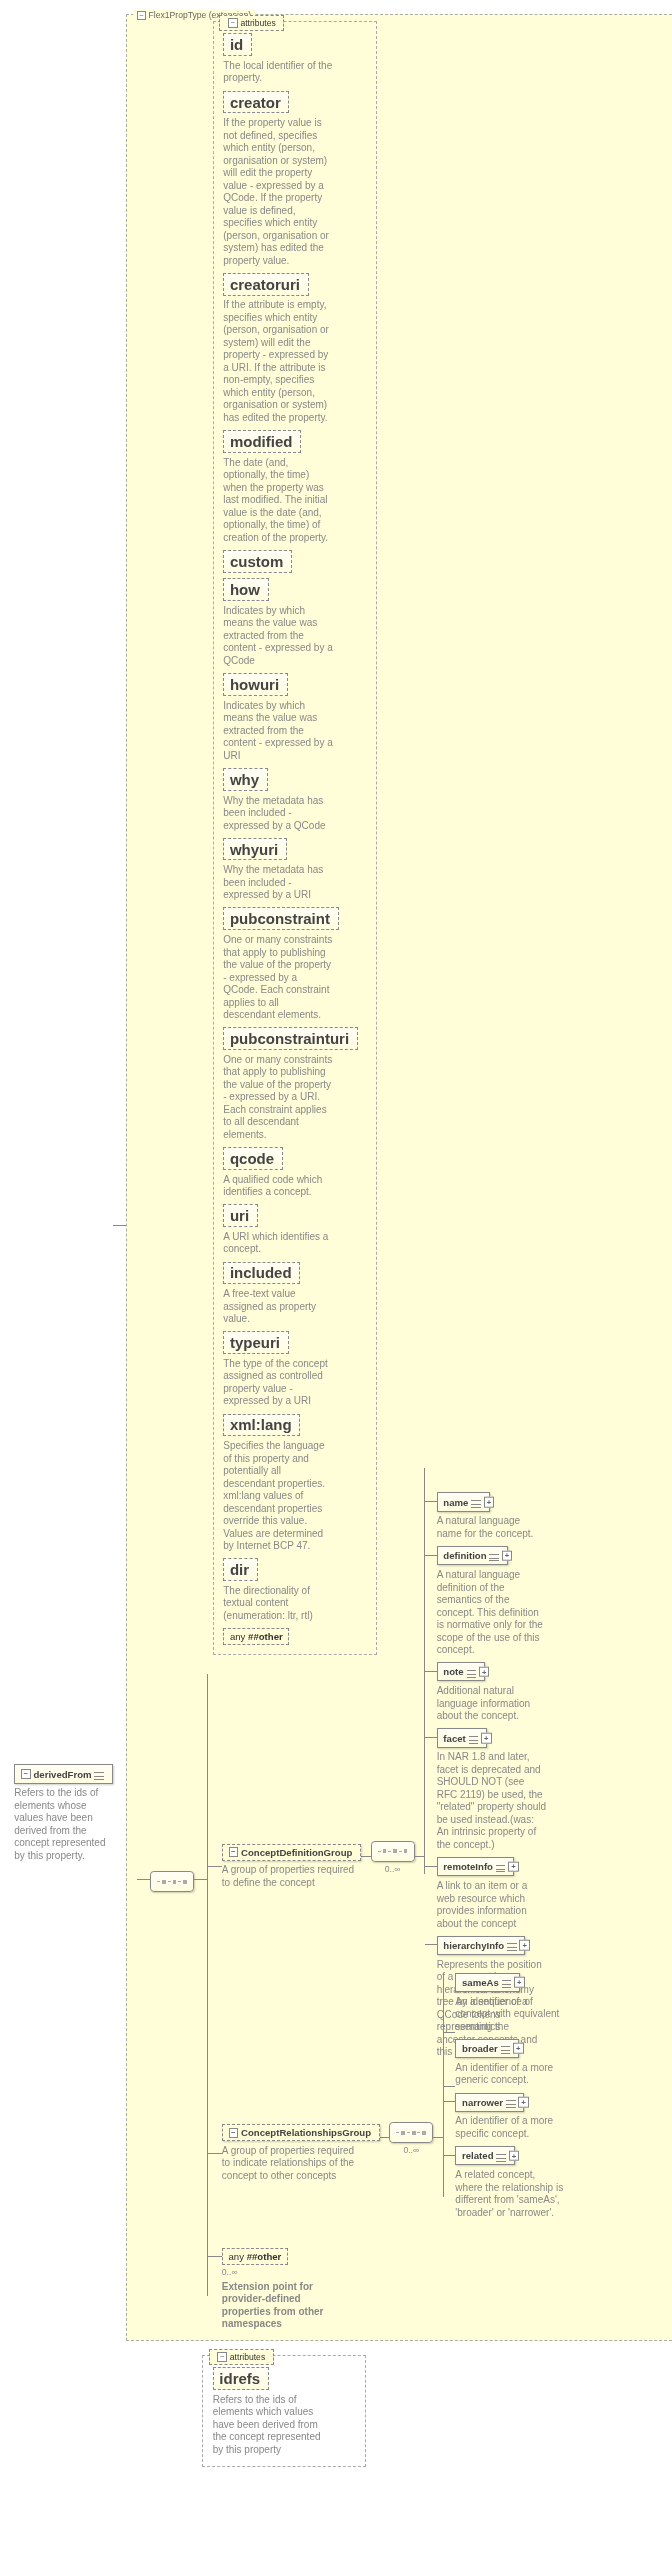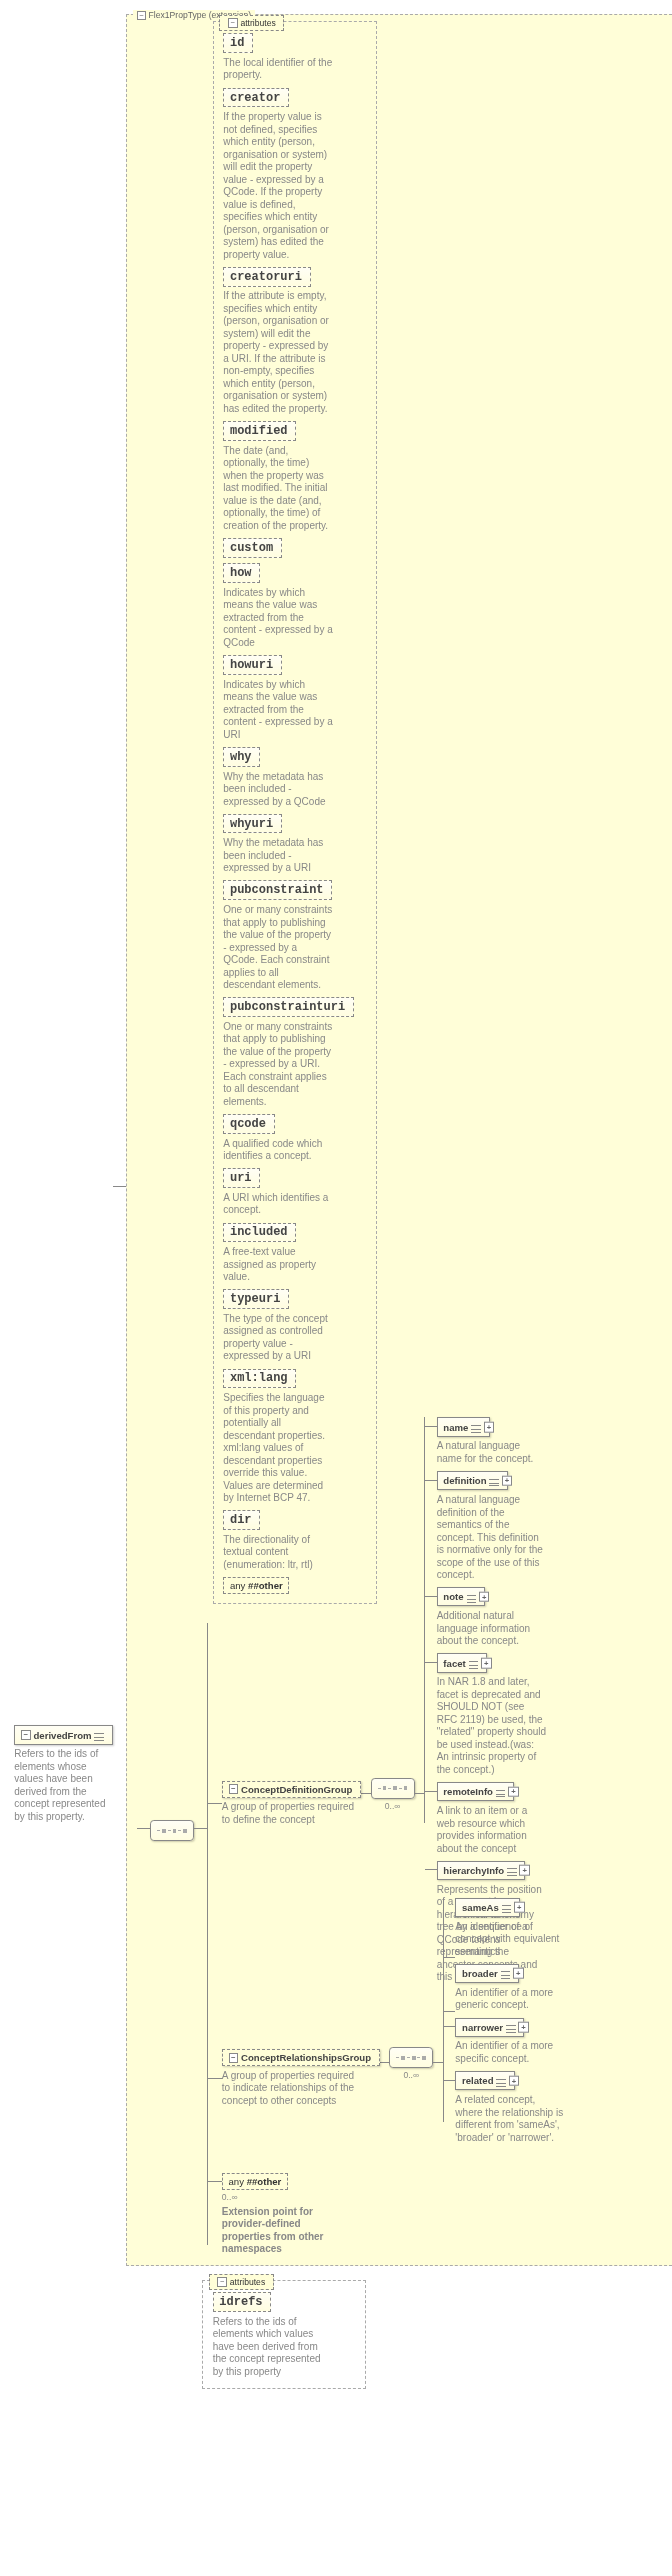--- a/index.html
+++ b/index.html
@@ -31,24 +31,23 @@
     min-height: 13.4px;
   }
   .attr-box {
     border: 1px dashed #888;
     background: linear-gradient(to bottom, #fffef5, #fffde0);
     padding: 1.9px 7.6px 1.9px 5.7px;
     display: inline-flex;
     align-items: center;
     gap: 2.9px;
     font-weight: bold;
-    font-size: 12px;
+    font-size: 15px;
     color: #444;
     min-height: 13.4px;
-    font-family: Liberation Mono, monospace;
   }
   .group-box {
     border: 1px dashed #888;
     background: transparent;
     padding: 1.9px 7.6px 1.9px 5.7px;
     display: inline-flex;
     align-items: center;
     gap: 2.9px;
     font-weight: bold;
     font-size: 9.6px;
@@ -313,21 +312,21 @@
                     <span class="seq-line"></span>
                     <span class="seq-dots"></span>
                     <span class="seq-line"></span>
                     <span class="seq-dots"></span>
                 </div>
                 <div class="occurs">0..∞</div>
               </div>
               <div class="hline" style="width:9.6px; margin-top:-21px;"></div>
               <div style="display:flex;margin-top:-206px;">
                 <div class="vbar" style="height:406px;"></div>
-                <div class="item-stack" id="group1-children" style="margin-left:0;">
+                <div class="item-stack" id="group1-children" style="margin-left:0;margin-top:24px;">
                     <div style="display: flex; align-items: flex-start;">
       <div class="hline" style="width:11.5px;margin-top:8.6px;"></div>
       <div class="node-wrapper">
         <div class="element-box relpos">
           name
           <span class="triple-lines"></span>
           <span class="right-plus">+</span>
         </div>
         <div class="desc">A natural language name for the concept.</div>
       </div>

